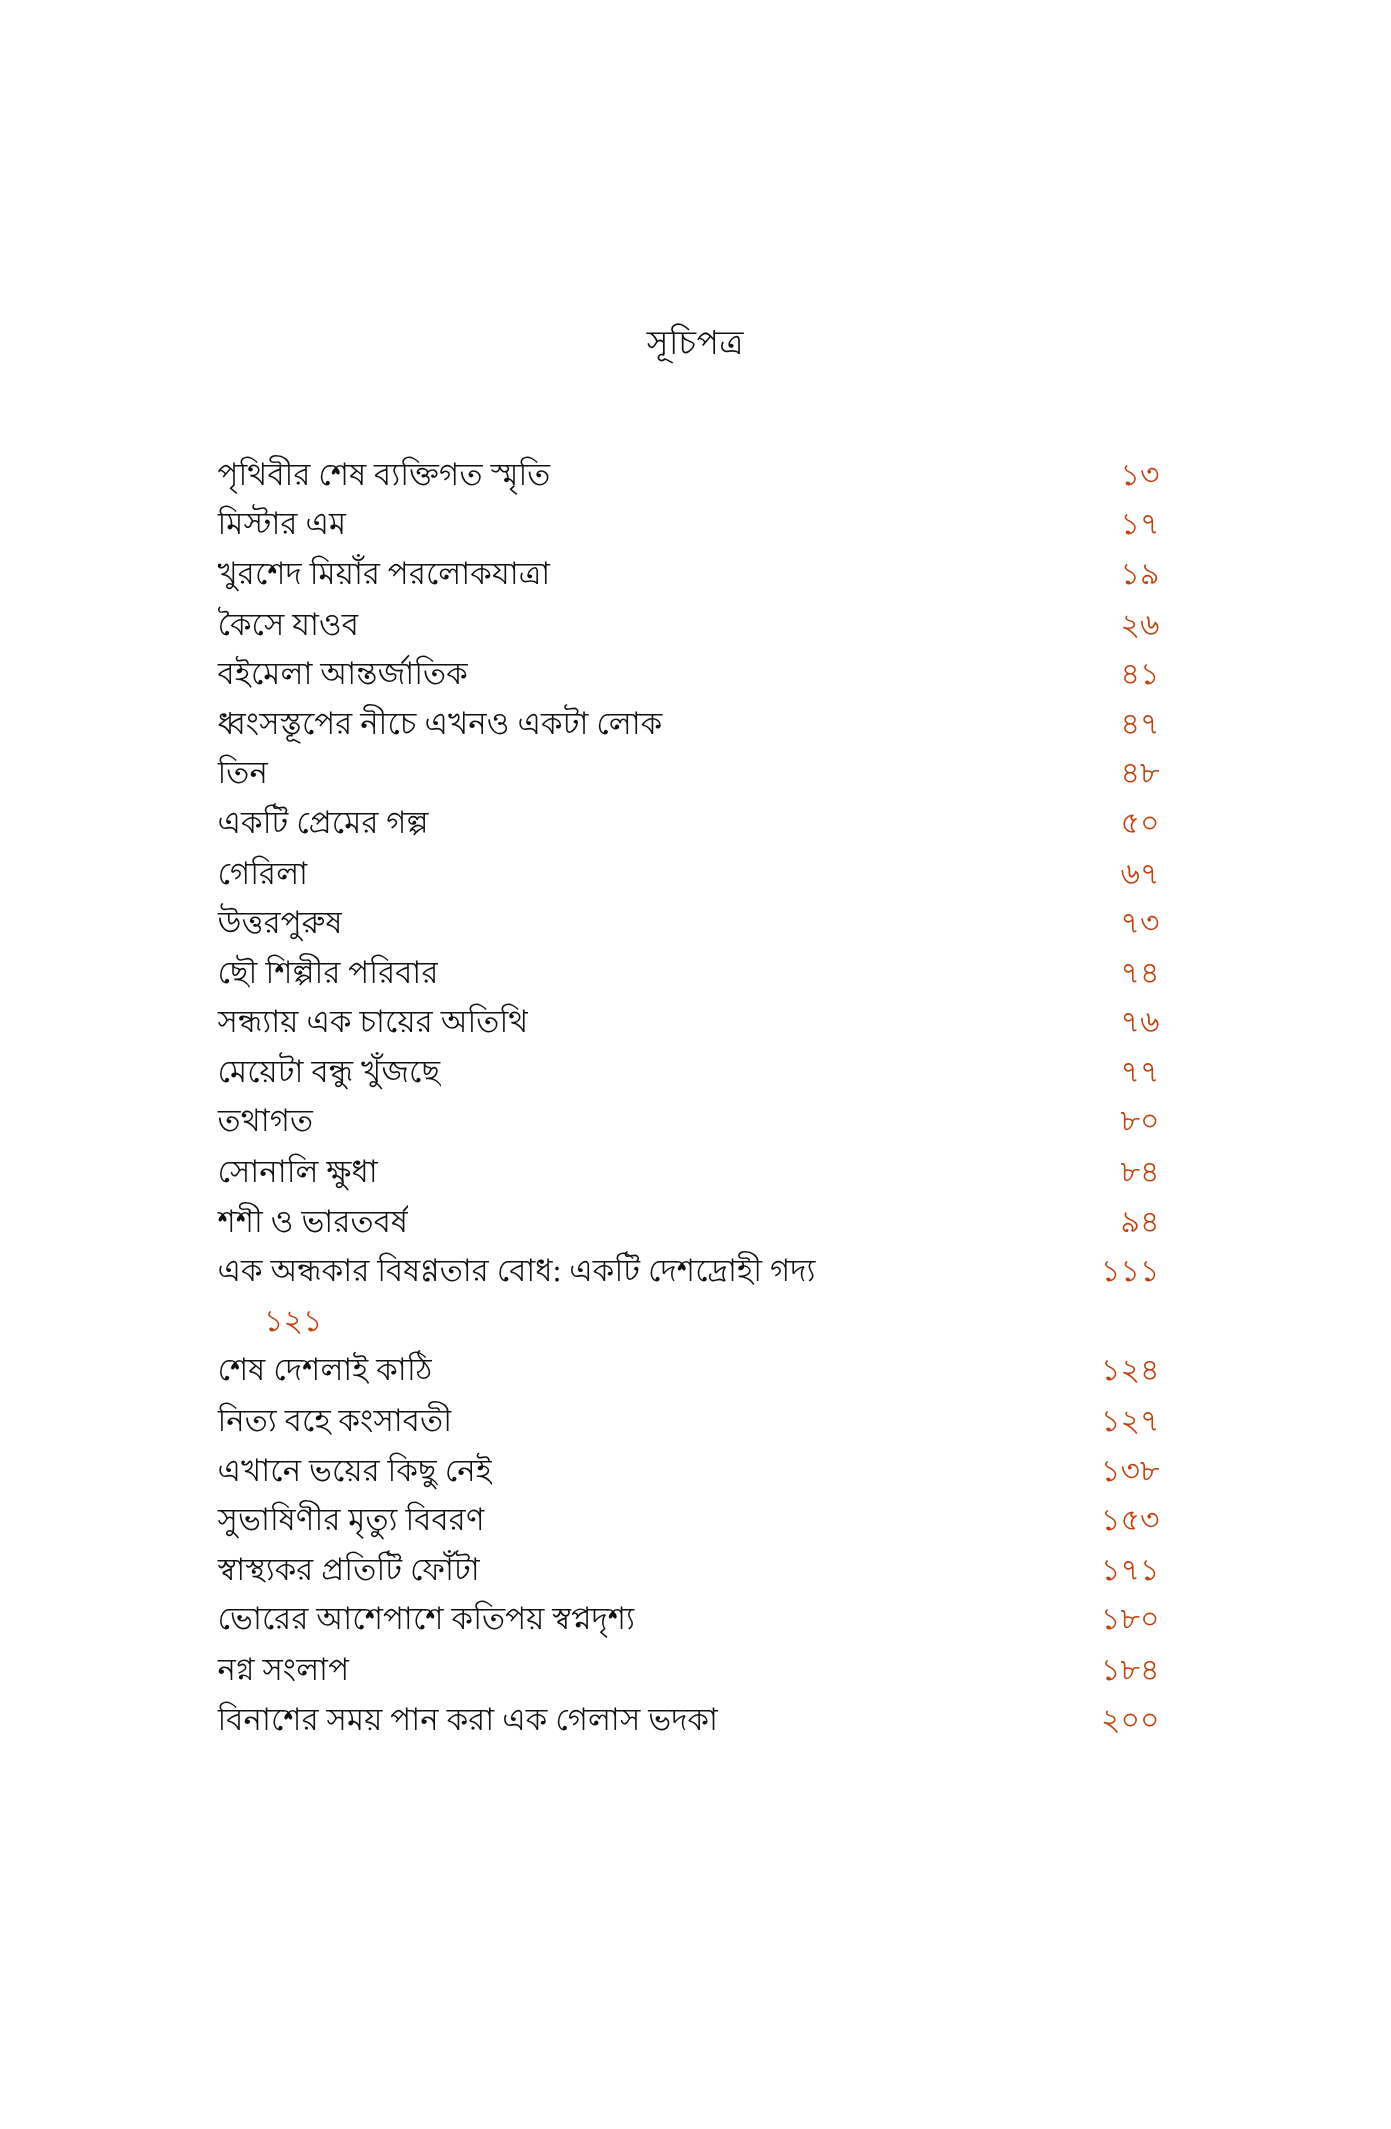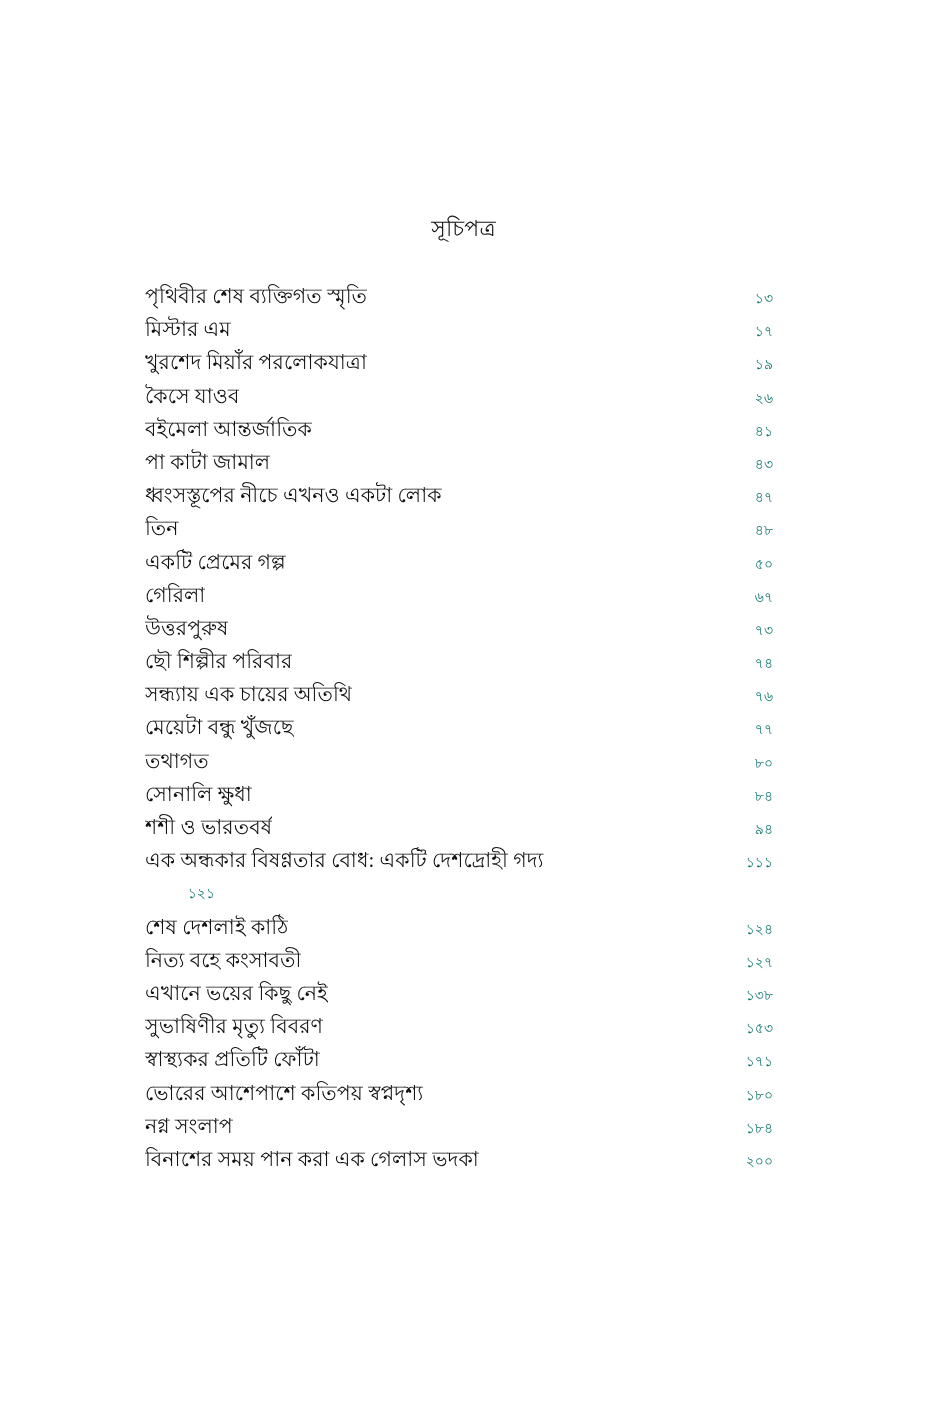--- a/index.html
+++ b/index.html
@@ -34,21 +34,21 @@
     font-size: 22px;
     line-height: 1.2;
     font-weight: 400;
     letter-spacing: 0.2px;
     color: #111111;
   }
 
   
   .toc-list {
     position: absolute;
-    top: 280px;
+    top: 301px;
     left: 145px;
     width: 628px;     
     margin: 0;
     padding: 0;
     list-style: none;
   }
 
   .toc-entry {
     display: flex;
     align-items: baseline;
@@ -60,22 +60,22 @@
 
   .toc-entry-title {
     font-size: 20.5px;
     letter-spacing: 0.1px;
     color: #111111;
     flex: 0 1 auto;
     overflow: hidden;
   }
 
   .toc-entry-page {
-    font-size: 14px;
-    color: #0f766e;
+    font-size: 20px;
+    color: #c2410c;
     flex: 0 0 auto;
     text-align: right;
     min-width: 52px;
     padding-left: 18px;
   }
 </style>
 </head>
 <body>
 
 <div class="page">
@@ -96,24 +96,20 @@
         <span class="toc-entry-title">খুরশেদ মিয়াঁর পরলোকযাত্রা</span>
         <span class="toc-entry-page">১৯</span>
       </li>
       <li class="toc-entry">
         <span class="toc-entry-title">কৈসে যাওব</span>
         <span class="toc-entry-page">২৬</span>
       </li>
       <li class="toc-entry">
         <span class="toc-entry-title">বইমেলা আন্তর্জাতিক</span>
         <span class="toc-entry-page">৪১</span>
-      </li>
-      <li class="toc-entry">
-        <span class="toc-entry-title">পা কাটা জামাল</span>
-        <span class="toc-entry-page">৪৩</span>
       </li>
       <li class="toc-entry">
         <span class="toc-entry-title">ধ্বংসস্তূপের নীচে এখনও একটা লোক</span>
         <span class="toc-entry-page">৪৭</span>
       </li>
       <li class="toc-entry">
         <span class="toc-entry-title">তিন</span>
         <span class="toc-entry-page">৪৮</span>
       </li>
       <li class="toc-entry">

